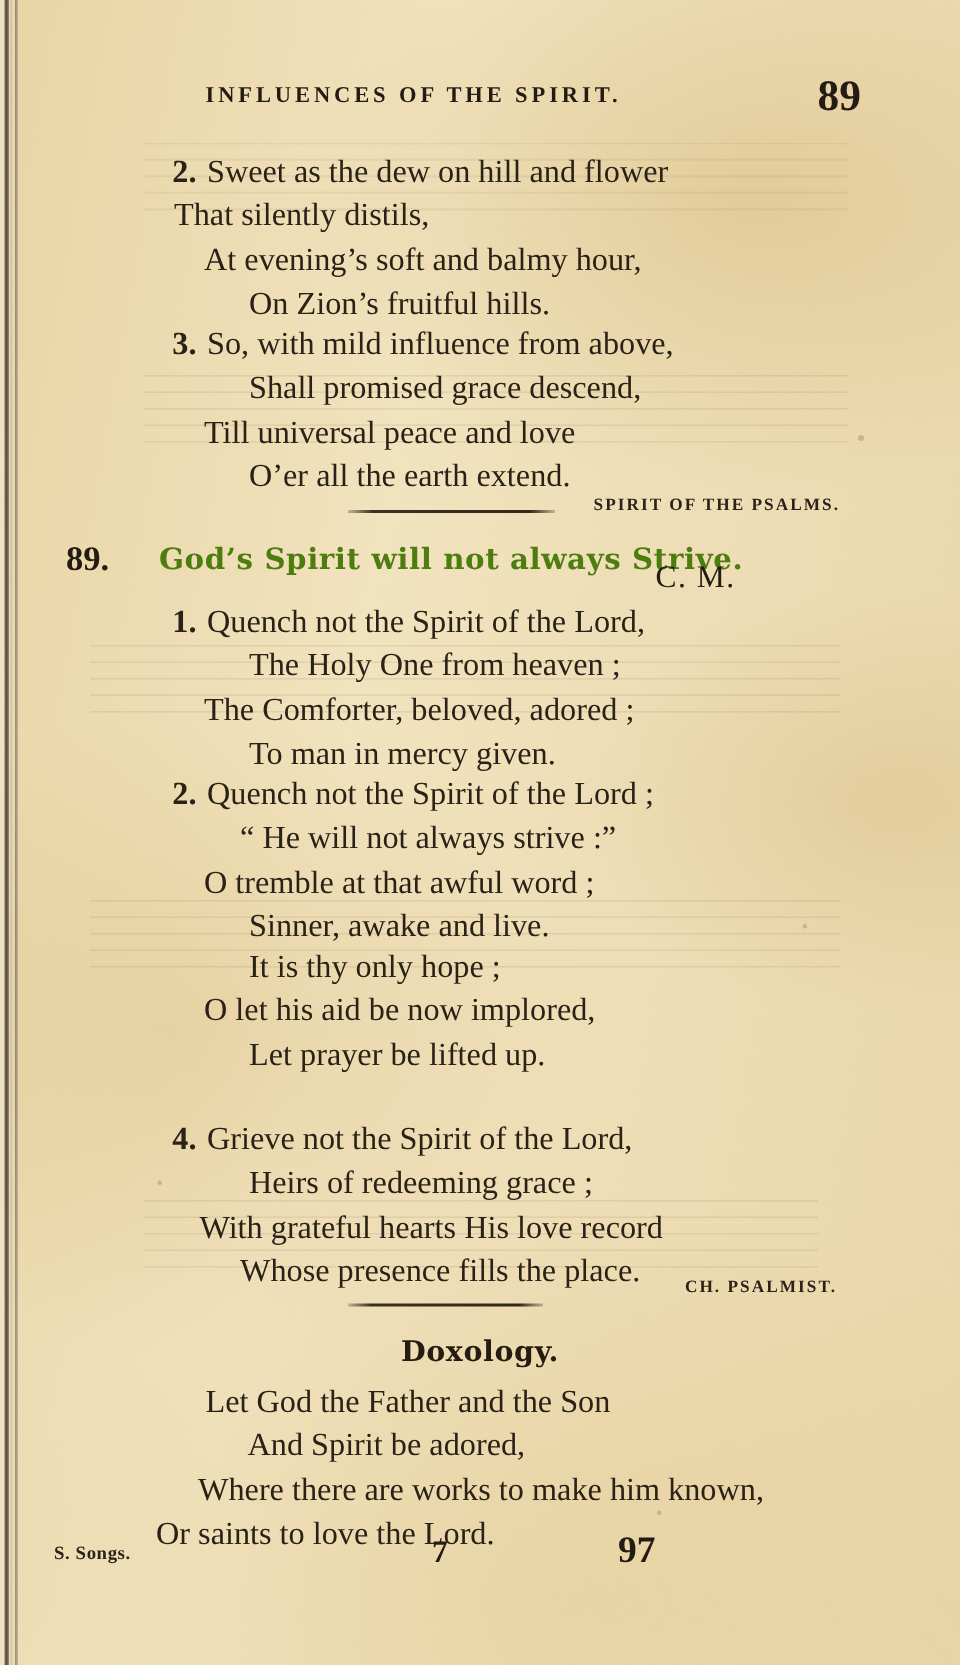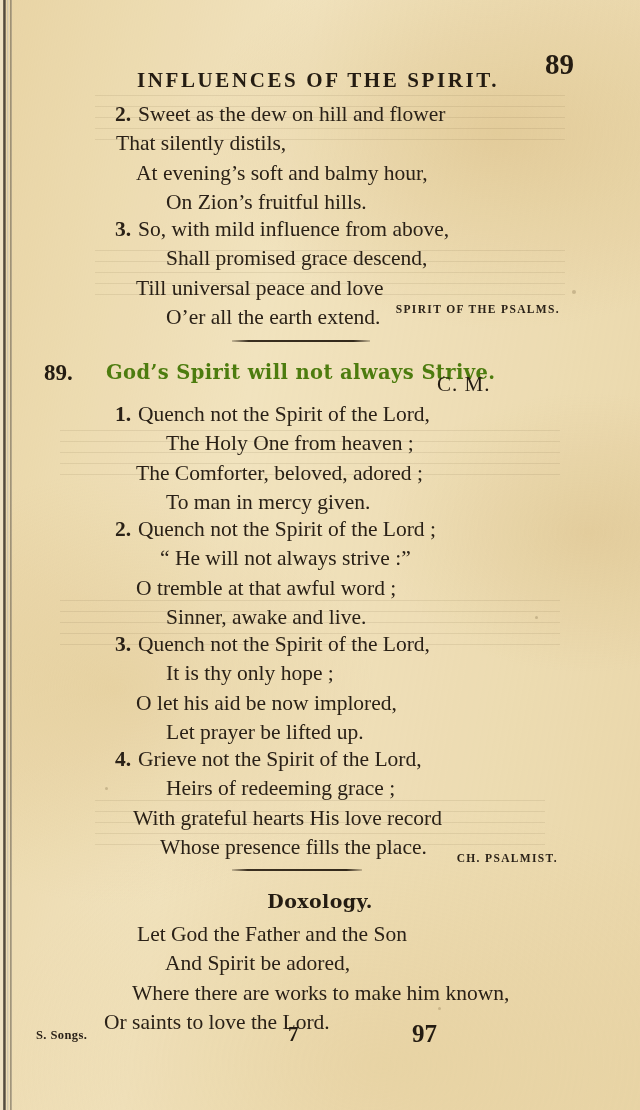--- a/index.html
+++ b/index.html
@@ -54,25 +54,24 @@
   .scan-edge.e3 { left: 10px; width: 2px; background: linear-gradient(90deg,#4f4639,#9b9280); opacity: .55; }
   .scan-edge.e4 { left: 0;    width: 3px; background: #efe3c6; opacity: .9; }
 
   .content { position: relative; z-index: 3; }
 
   
   .runhead {
     position: absolute;
     top: 56px;
     left: 137px;
-    font-size: 21px;
+    font-size: 15px;
     font-weight: 700;
     letter-spacing: 2.6px;
     color: #241c12;
-    margin-top: 12px;
   }
   .folio-top {
     position: absolute;
     top: 48px;
     left: 545px;
     font-size: 29px;
     font-weight: 700;
     color: #241c12;
   }
 
@@ -263,21 +262,21 @@
       <div class="vline i1" style="padding-left:166px;">On Zion’s fruitful hills.</div>
     </div>
 
     <div class="stanza" style="top:215px;">
       <div class="vline i0"><span class="vnum">3.</span><span>So, with mild influence from above,</span></div>
       <div class="vline" style="padding-left:166px;">Shall promised grace descend,</div>
       <div class="vline" style="padding-left:136px;">Till universal peace and love</div>
       <div class="vline" style="padding-left:166px;">O’er all the earth extend.</div>
     </div>
 
-    <div class="attrib" style="top:303px; left:0; width:560px;">SPIRIT OF THE PSALMS.</div>
+    <div class="attrib" style="top:331px; left:0; width:560px;">SPIRIT OF THE PSALMS.</div>
 
     <div class="rule" style="top:340px; left:232px; width:138px;"></div>
 
     <div class="hymn-head" style="top:360px;">
       <div class="hymn-no">89.</div>
       <div class="hymn-title fraktur">God’s Spirit will not always Strive.</div>
       <div class="hymn-meter">C. M.</div>
     </div>
 
     <div class="stanza" style="top:400px;">
@@ -288,21 +287,20 @@
     </div>
 
     <div class="stanza" style="top:515px;">
       <div class="vline i0"><span class="vnum">2.</span><span>Quench not the Spirit of the Lord ;</span></div>
       <div class="vline" style="padding-left:160px;">“ He will not always strive :”</div>
       <div class="vline" style="padding-left:136px;">O tremble at that awful word ;</div>
       <div class="vline" style="padding-left:166px;">Sinner, awake and live.</div>
     </div>
 
     <div class="stanza" style="top:630px;">
-      <div class="vline i0"><span class="vnum">3.</span><span>Quench not the Spirit of the Lord,</span></div>
       <div class="vline" style="padding-left:166px;">It is thy only hope ;</div>
       <div class="vline" style="padding-left:136px;">O let his aid be now implored,</div>
       <div class="vline" style="padding-left:166px;">Let prayer be lifted up.</div>
     </div>
 
     <div class="stanza" style="top:745px;">
       <div class="vline i0"><span class="vnum">4.</span><span>Grieve not the Spirit of the Lord,</span></div>
       <div class="vline" style="padding-left:166px;">Heirs of redeeming grace ;</div>
       <div class="vline" style="padding-left:133px;">With grateful hearts His love record</div>
       <div class="vline" style="padding-left:160px;">Whose presence fills the place.</div>

